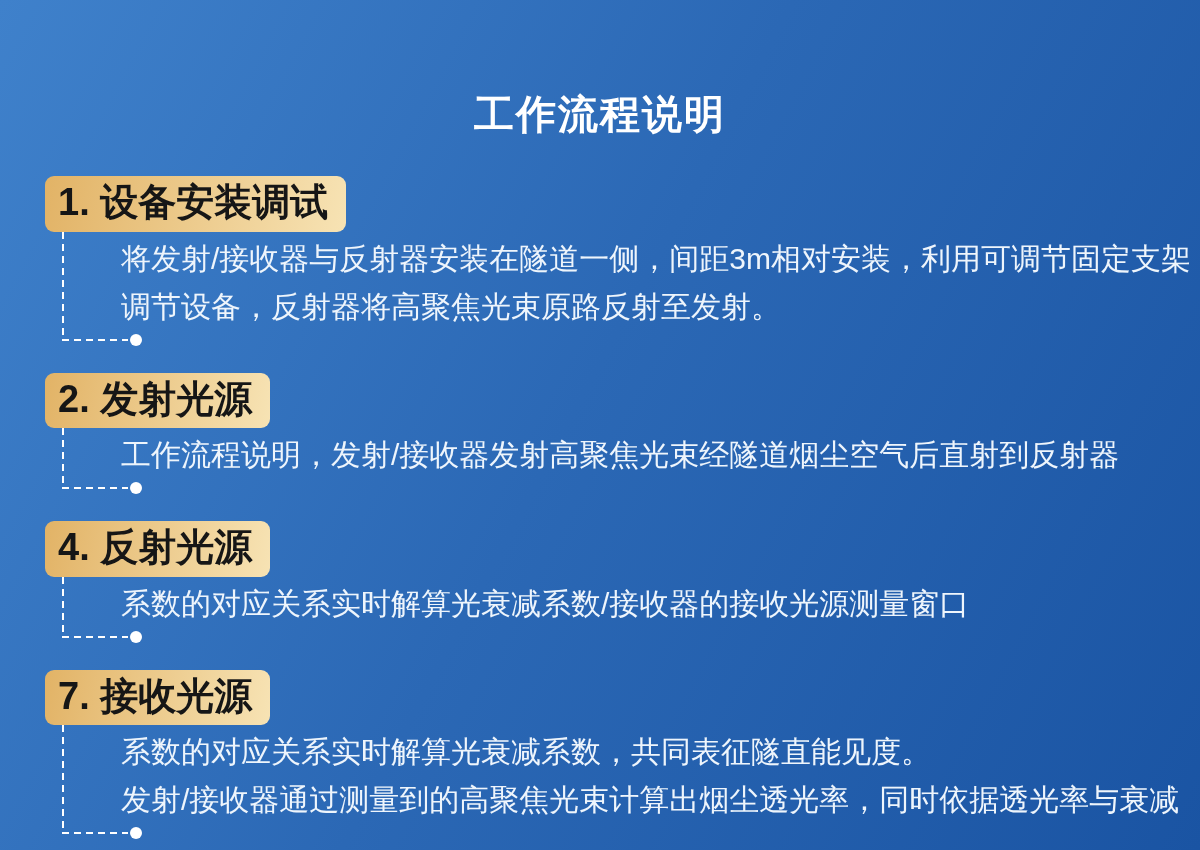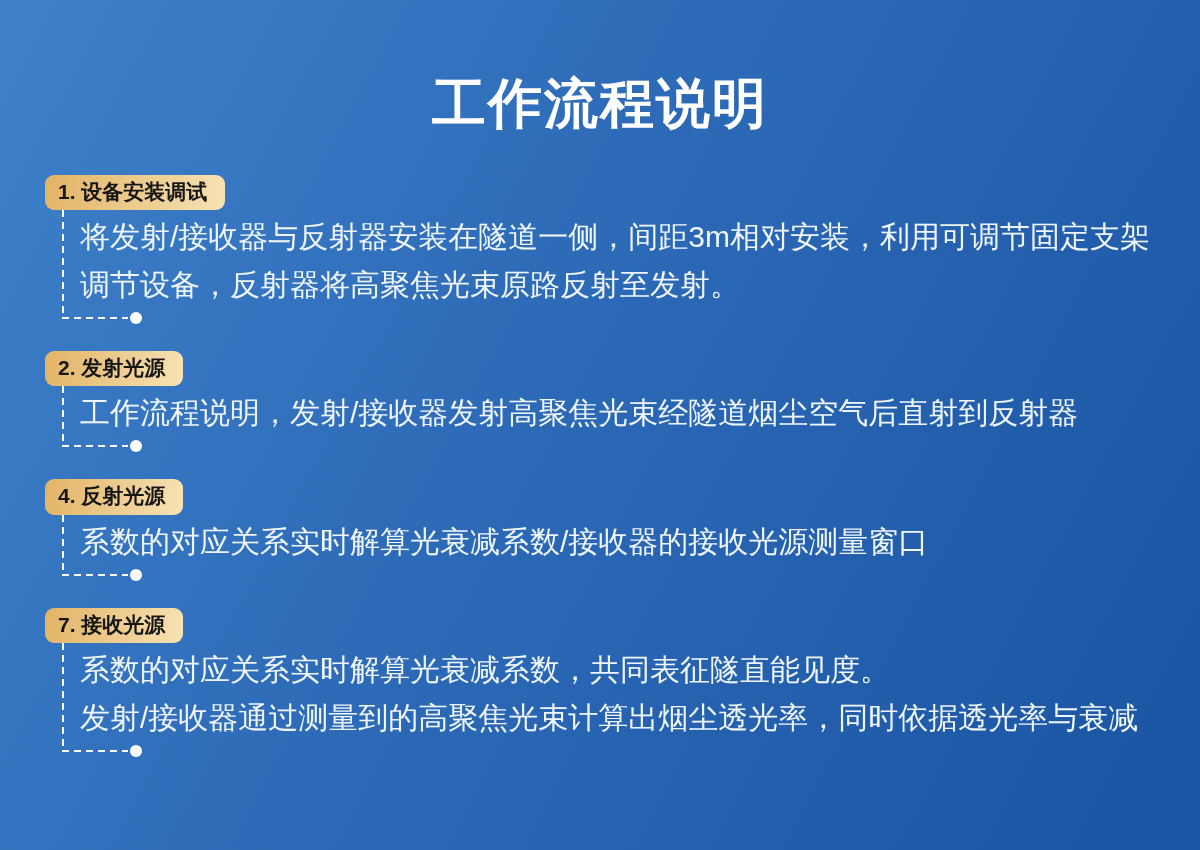--- a/index.html
+++ b/index.html
@@ -12,41 +12,41 @@
   }
 
   .page {
     position: relative;
     width: 1200px;
     height: 850px;
     background: linear-gradient(118deg, var(--bg-start) 0%, var(--bg-mid) 48%, var(--bg-end) 100%);
   }
 
   .title {
-    padding-top: 68px;
+    padding-top: 87px;
     text-align: center;
-    font-size: 54px;
+    font-size: 40px;
     font-weight: bold;
     letter-spacing: 2px;
     color: var(--title-color);
   }
 
   .steps {
     margin: 34px 40px 0 45px;
   }
 
   .step {
     margin-bottom: 25px;
   }
 
   .step-label {
     display: inline-block;
     background: linear-gradient(100deg, var(--label-start) 0%, var(--label-end) 100%);
     color: var(--label-text);
-    font-size: 21px;
+    font-size: 38px;
     font-weight: bold;
     line-height: 1.2;
     padding: 4px 18px 6px 13px;
     border-radius: 9px;
   }
 
   .step-bodywrap {
     position: relative;
     margin-left: 17px;
     padding: 3px 0 0 18px;
@@ -60,20 +60,21 @@
     bottom: 7px;
     width: 2px;
     background: repeating-linear-gradient(to bottom, var(--connector) 0 7px, transparent 7px 12px);
   }
 
   .body-line {
     font-size: 30px;
     line-height: 48px;
     color: var(--body-text);
     white-space: nowrap;
+    margin-left: 41px;
   }
 
   .connector {
     display: flex;
     align-items: center;
     height: 16px;
     margin-left: -18px;
     margin-top: 1px;
   }
 

